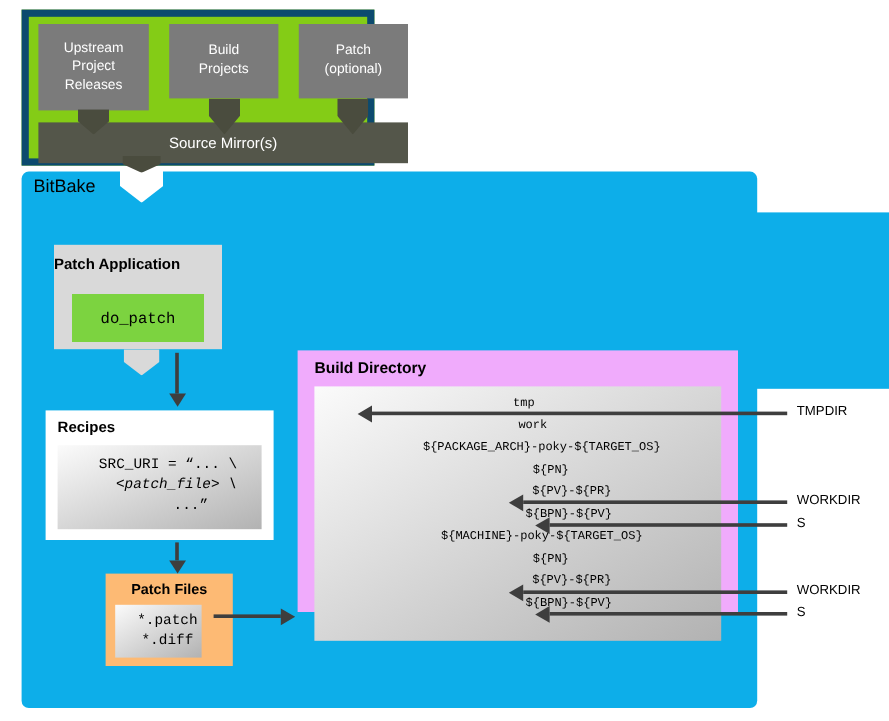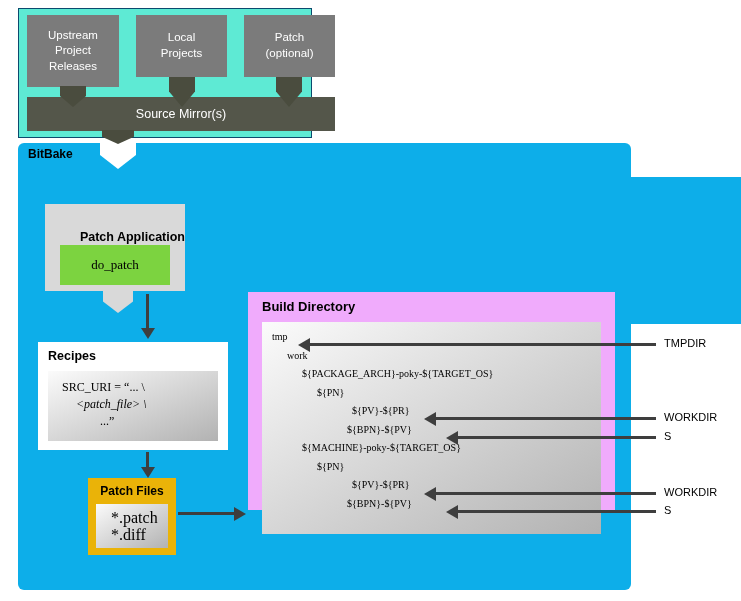--- a/index.html
+++ b/index.html
@@ -1,20 +1,20 @@
 <!DOCTYPE html>
 <html><head>
 <meta charset="utf-8">
 <style>
   * { margin:0; padding:0; box-sizing:border-box; }
   html,body { width:741px; height:601px; }
   body { position:relative; background:#fff; color:#000;
          font-family:"Liberation Sans", sans-serif; overflow:hidden; }
   .abs  { position:absolute; }
-  .mono { font-family:Liberation Serif, serif; }
+  .mono { font-family:Liberation Mono, monospace;text-align:center; }
   .chev { position:absolute; clip-path:polygon(0 0,100% 0,100% 48%,50% 100%,0 48%); }
   .grad { background:linear-gradient(to bottom right,#fbfbfb 0%,#b2b2b2 100%); }
   .box-title { font-weight:bold; font-size:12.5px; }
   .src-box { position:absolute; background:#7b7b7b; color:#fff; display:flex;
              align-items:center; justify-content:center; text-align:center;
              font-size:11.5px; line-height:1.35; white-space:pre-line; }
   .mirror { position:absolute; background:#54564a; color:#fff; display:flex;
             align-items:center; justify-content:center; font-size:12.5px; }
   .v-arrow { position:absolute; width:3px; background:#3e3e3e; z-index:3; }
   .v-arrow::after { content:""; position:absolute; left:-5.5px; bottom:-11px;
@@ -31,59 +31,59 @@
   .tree-line { white-space:pre; }
   .ind-0{padding-left:10px}.ind-1{padding-left:25px}.ind-2{padding-left:40px}
   .ind-3{padding-left:55px}.ind-4{padding-left:90px}.ind-5{padding-left:85px}
   .ann-label { position:absolute; left:664px; font-size:11px; z-index:3; }
 </style>
 </head>
 <body>
 
 <div class="abs" style="left:18px;top:143px;width:613px;height:447px;background:#0daee9;border-radius:6px;z-index:0"></div>
 <div class="abs" style="left:625px;top:177px;width:116px;height:147px;background:#0daee9;z-index:0"></div>
-<div class="abs" style="left:28px;top:147px;font-weight:bold;font-size:12px;z-index:1">BitBake</div>
+<div class="abs" style="left:28px;top:147px;font-weight:normal;font-size:15px;z-index:1">BitBake</div>
 
-<div class="abs" style="left:18px;top:8px;width:294px;height:130px;background:#5eead4;border:1px solid #0c4a6e;z-index:1">
+<div class="abs" style="left:18px;top:8px;width:294px;height:130px;background:#84cc16;border:6px solid #0c4a6e;z-index:1">
   <div class="src-box" style="left:8px;top:6px;width:92px;height:72px">Upstream
 Project
 Releases</div>
-  <div class="src-box" style="left:117px;top:6px;width:91px;height:62px">Local
+  <div class="src-box" style="left:117px;top:6px;width:91px;height:62px">Build
 Projects</div>
   <div class="src-box" style="left:225px;top:6px;width:91px;height:62px">Patch
 (optional)</div>
   <div class="mirror" style="left:8px;top:88px;width:308px;height:34px">Source Mirror(s)</div>
   <div class="chev" style="left:41px;top:77px;width:26px;height:21px;background:#4a4c3e;z-index:2"></div>
   <div class="chev" style="left:150px;top:68px;width:26px;height:30px;background:#4a4c3e;z-index:2"></div>
   <div class="chev" style="left:257px;top:68px;width:26px;height:30px;background:#4a4c3e;z-index:2"></div>
 </div>
 
 <div class="chev" style="left:102px;top:130px;width:32px;height:14px;background:#4a4c3e;z-index:3"></div>
 <div class="chev" style="left:100px;top:142px;width:36px;height:27px;background:#fff;z-index:2"></div>
 
 <div class="abs" style="left:45px;top:204px;width:140px;height:87px;background:#d9d9d9;z-index:1">
-  <div class="box-title" style="text-align:right;margin-top:26px">Patch Application</div>
+  <div class="box-title" style="text-align:left;margin-top:9px">Patch Application</div>
   <div class="abs mono" style="left:15px;top:41px;width:110px;height:40px;background:#7cd340;display:flex;align-items:center;justify-content:center;font-size:13px">do_patch</div>
 </div>
 <div class="chev" style="left:103px;top:291px;width:30px;height:22px;background:#d9d9d9;z-index:1"></div>
 <div class="v-arrow" style="left:146px;top:294px;height:34px"></div>
 
 <div class="abs" style="left:38px;top:342px;width:190px;height:108px;background:#fff;z-index:1">
   <div class="box-title" style="margin:7px 0 0 10px">Recipes</div>
   <div class="abs grad mono" style="left:10px;top:29px;width:170px;height:70px;font-size:12px;line-height:17px;padding-top:8px">
     <div style="padding-left:14px">SRC_URI = “... \</div>
     <div style="padding-left:28px;font-style:italic">&lt;patch_file&gt; \</div>
     <div style="padding-left:52px">...”</div>
   </div>
 </div>
 <div class="v-arrow" style="left:146px;top:452px;height:15px"></div>
 
-<div class="abs" style="left:88px;top:478px;width:88px;height:77px;background:#eab308;z-index:1">
+<div class="abs" style="left:88px;top:478px;width:106px;height:77px;background:#fdba74;z-index:1">
   <div class="box-title" style="text-align:center;margin-top:6px;font-size:12px">Patch Files</div>
-  <div class="abs grad mono" style="left:8px;top:26px;width:72px;height:44px;font-size:16px;line-height:17px;padding:5px 0 0 15px">
+  <div class="abs grad mono" style="left:8px;top:26px;width:72px;height:44px;font-size:12px;line-height:17px;padding:5px 0 0 15px">
     <div>*.patch</div>
     <div>*.diff</div>
   </div>
 </div>
 <div class="h-arrow-r" style="left:178px;top:512px;width:56px"></div>
 
 <div class="abs" style="left:248px;top:292px;width:367px;height:218px;background:#f0abfc;z-index:1">
   <div class="box-title" style="margin:7px 0 0 14px;font-size:13px">Build Directory</div>
   <div class="abs grad mono" style="left:14px;top:30px;width:339px;height:212px;font-size:10px;line-height:18.5px;padding-top:6px">
     <div class="tree-line ind-0">tmp</div>

